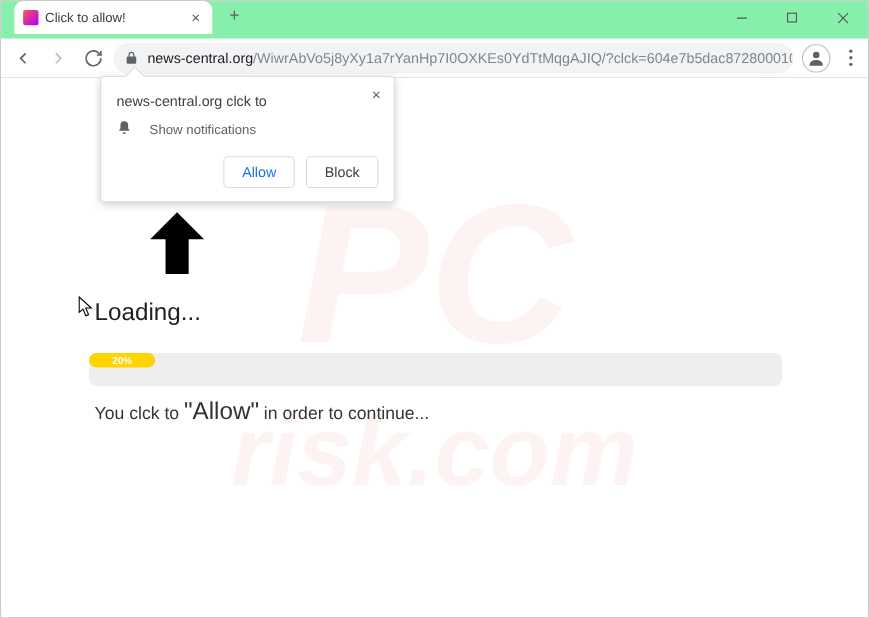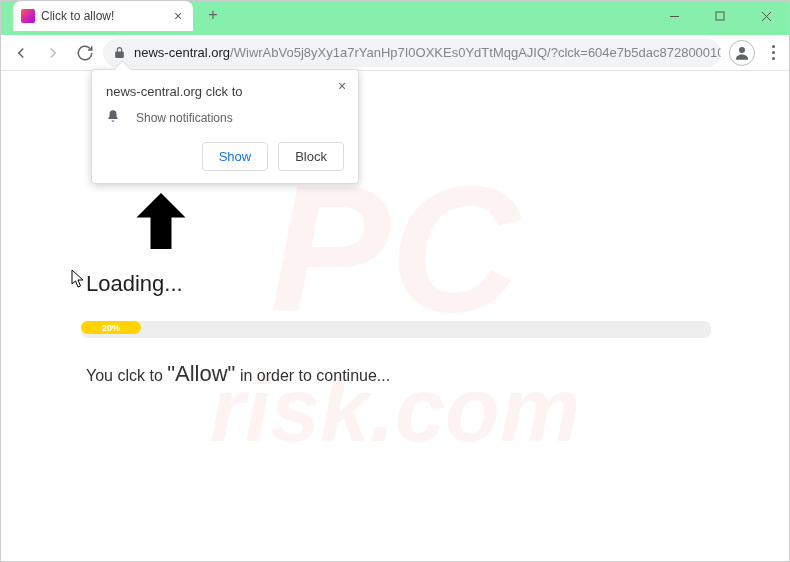--- a/index.html
+++ b/index.html
@@ -23,21 +23,21 @@
 .avatar svg{width:18px;height:18px;fill:#5f6368}
 .kebab{width:20px;display:flex;flex-direction:column;align-items:center;gap:3px;cursor:pointer}
 .kebab span{width:3px;height:3px;background:#5f6368;border-radius:50%}
 .content{position:relative;height:calc(100% - 80px);background:#fff;overflow:hidden}
 .watermark{position:absolute;inset:0;display:flex;align-items:center;justify-content:center;pointer-events:none}
 .watermark svg{opacity:.05}
 .arrow{position:absolute;left:120px;top:115px;width:80px;height:70px}
 .arrow svg{width:100%;height:100%}
 .loading{position:absolute;left:85px;top:200px;font-size:22px;color:#222;font-weight:400}
 .cursor{position:absolute;left:70px;top:198px;width:16px;height:20px}
-.progressbar{position:absolute;left:80px;top:250px;width:630px;height:17px;background:#eee;border-radius:7px;overflow:visible}
+.progressbar{position:absolute;left:80px;top:250px;width:630px;height:30px;background:#eee;border-radius:7px;overflow:visible}
 .progressfill{position:absolute;left:0;top:0;height:13px;width:60px;background:#ffd400;border-radius:7px}
 .progresslbl{position:absolute;left:0;top:0;height:13px;width:60px;color:#fff;font-size:9px;display:flex;align-items:center;justify-content:center;font-weight:bold}
 .instruct{position:absolute;left:85px;top:290px;font-size:16px;color:#333}
 .instruct .big{font-size:22px}
 .permbubble{position:absolute;left:90px;top:68px;width:268px;background:#fff;border:1px solid #dadce0;border-radius:4px;box-shadow:0 2px 8px rgba(0,0,0,.18);padding:14px 14px 12px;font-size:13px;color:#3c4043}
 .permbubble:before{content:"";position:absolute;top:-7px;left:24px;width:12px;height:12px;background:#fff;border-left:1px solid #dadce0;border-top:1px solid #dadce0;transform:rotate(45deg)}
 .permclose{position:absolute;right:8px;top:8px;font-size:14px;color:#5f6368;cursor:pointer;width:16px;height:16px;display:flex;align-items:center;justify-content:center}
 .permrow{display:flex;align-items:center;gap:16px;margin-top:10px;font-size:12px;color:#5f6368}
 .bellicon svg{width:14px;height:14px;fill:#5f6368}
 .permbtns{display:flex;justify-content:flex-end;gap:10px;margin-top:16px}
@@ -148,16 +148,16 @@
 <div class="permbubble">
   <div class="permclose">×</div>
   <div>news-central.org clck to</div>
   <div class="permrow">
     <span class="bellicon"><svg viewBox="0 0 24 24">
           <path d="M12 2a6 6 0 0 0-6 6v5l-2 3v1h16v-1l-2-3V8a6 6 0 0 0-6-6zm0 20a2.5 2.5 0 0 0 2.5-2.5h-5A2.5 2.5 0 0 0 12 22z"></path>
         </svg></span>
     <span>Show notifications</span>
   </div>
   <div class="permbtns">
-    <button class="permbtn">Show</button>
+    <button class="permbtn">Allow</button>
     <button class="permbtn block">Block</button>
   </div>
 </div>
 
 </body></html>

